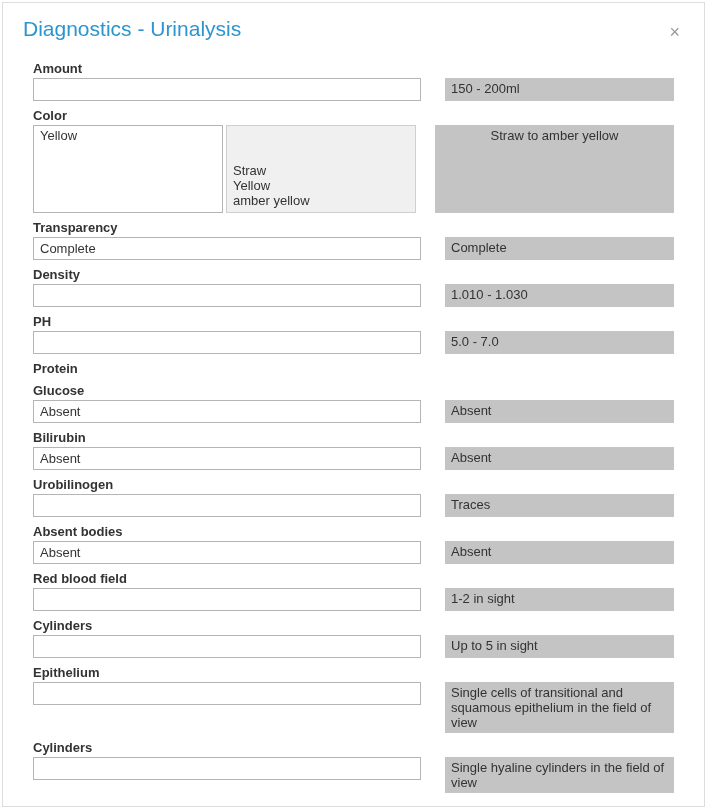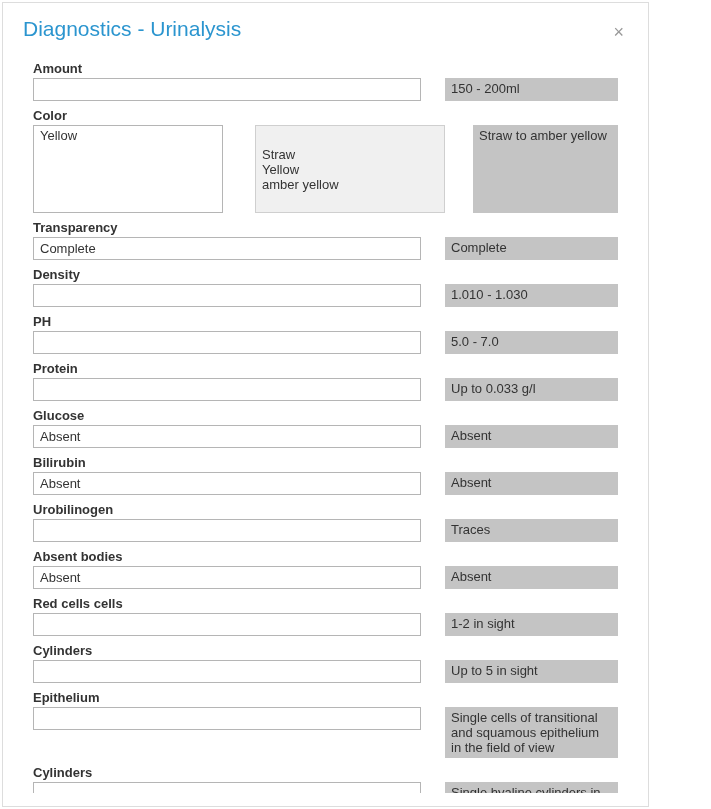--- a/index.html
+++ b/index.html
@@ -7,21 +7,21 @@
       font-family: "Segoe UI", Tahoma, Arial, sans-serif;
       font-size: 13px;
       color: #333;
       background: #fff;
       width: 711px;
       height: 809px;
       overflow: hidden;
     }
     .dialog {
       border: 1px solid #ddd;
-      width: 647px;
+      width: 703px;
       height: 805px;
       margin: 2px;
       position: relative;
       background: #fff;
     }
     .dialog-header {
       padding: 14px 20px 8px 20px;
       display: flex;
       justify-content: space-between;
       align-items: flex-start;
@@ -74,21 +74,21 @@
       background: #c4c4c4;
       flex: 1;
       min-height: 23px;
       padding: 3px 6px;
       font-size: 13px;
       color: #333;
     }
     
     .color-body {
       display: flex;
-      gap: 12px;
+      gap: 3px;
       align-items: stretch;
     }
     .color-textarea {
       border: 1px solid #b5b5b5;
       width: 190px;
       height: 88px;
       padding: 2px 6px;
       font-size: 13px;
       font-family: inherit;
       background: #fff;
@@ -96,32 +96,32 @@
       color: #333;
     }
     .color-options {
       border: 1px solid #cfcfcf;
       background: #f0f0f0;
       width: 190px;
       height: 88px;
       padding: 4px 6px;
       display: flex;
       flex-direction: column;
-      justify-content: center;
-      font-size: 13px;
-      color: #333;
-      margin-left: 20px;
+      justify-content: flex-end;
+      font-size: 13px;
+      color: #333;
     }
     .color-reference {
       background: #c4c4c4;
       flex: 1;
       padding: 3px 6px;
       font-size: 13px;
       color: #333;
       margin-left: 16px;
+      text-align: center;
     }
   </style>
 </head>
 <body>
 
 <div class="dialog">
   <div class="dialog-header">
     <div class="dialog-title">Diagnostics - Urinalysis</div>
     <div class="close-btn">×</div>
   </div>
@@ -168,24 +168,20 @@
     <div class="field-row">
       <span class="field-label">PH</span>
       <div class="field-body">
         <input class="field-input" type="text" value="" style="">
         <div class="field-reference">5.0 - 7.0</div>
       </div>
     </div>
 
     <div class="field-row">
       <span class="field-label">Protein</span>
-      <div class="field-body">
-        <input class="field-input" type="text" value="" style="">
-        <div class="field-reference">Up to 0.033 g/l</div>
-      </div>
     </div>
 
     <div class="field-row">
       <span class="field-label">Glucose</span>
       <div class="field-body">
         <input class="field-input" type="text" value="Absent" style="">
         <div class="field-reference">Absent</div>
       </div>
     </div>
 
@@ -207,21 +203,21 @@
 
     <div class="field-row">
       <span class="field-label">Absent bodies</span>
       <div class="field-body">
         <input class="field-input" type="text" value="Absent" style="">
         <div class="field-reference">Absent</div>
       </div>
     </div>
 
     <div class="field-row">
-      <span class="field-label">Red cells cells</span>
+      <span class="field-label">Red blood field</span>
       <div class="field-body">
         <input class="field-input" type="text" value="" style="">
         <div class="field-reference">1-2 in sight</div>
       </div>
     </div>
 
     <div class="field-row">
       <span class="field-label">Cylinders</span>
       <div class="field-body">
         <input class="field-input" type="text" value="" style="">

